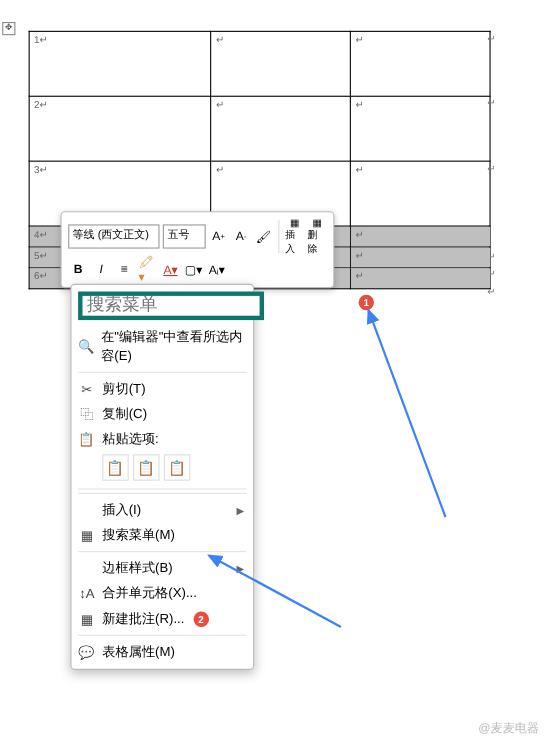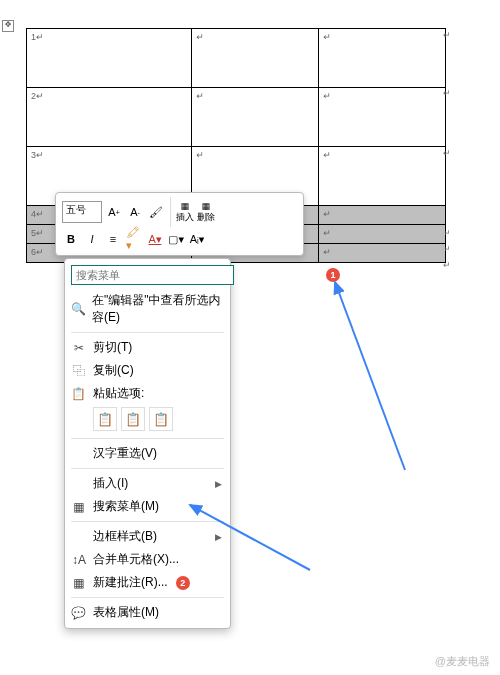--- a/index.html
+++ b/index.html
@@ -12,21 +12,21 @@
   .lf{font-size:9px;color:#666}
   .margin-mark{position:absolute;font-size:9px;color:#777}
   .mini{position:absolute;left:55px;top:192px;background:#fff;border:1px solid #bbb;border-radius:4px;box-shadow:0 2px 6px rgba(0,0,0,.2);padding:4px 6px;width:235px}
   .mini-row{display:flex;align-items:center;gap:3px;margin-bottom:3px}
   .mini select,.mini .sel{height:18px;font-size:10px;border:1px solid #999}
   .sel{padding:1px 3px;background:#fff}
   .ico{width:16px;height:16px;display:flex;align-items:center;justify-content:center;font-size:11px;border:1px solid transparent}
   .vsep{width:1px;height:30px;background:#ddd;margin:0 2px}
   .stack{display:flex;flex-direction:column;align-items:center;font-size:9px}
   .menu{position:absolute;left:64px;top:258px;width:165px;background:#fff;border:1px solid #bbb;border-radius:4px;box-shadow:0 3px 10px rgba(0,0,0,.25);padding:4px 0}
-  .menu input{width:calc(100% - 12px);margin:2px 6px 4px;height:18px;border:1px solid #0f766e;font-size:11px;padding:0 4px}
+  .menu input{width:calc(100% - 12px);margin:2px 6px 4px;height:18px;border:4px solid #0f766e;font-size:16px;padding:0 4px}
   .mi{display:flex;align-items:center;padding:3px 8px 3px 6px;gap:6px;cursor:default}
   .mi .mic{width:16px;display:flex;justify-content:center;color:#444}
   .mi .arw{margin-left:auto;font-size:9px;color:#666}
   .msep{height:1px;background:#e3e3e3;margin:3px 6px}
   .paste-opts{display:flex;gap:4px;padding:2px 0 4px 28px}
   .paste-opts span{width:22px;height:22px;border:1px solid #ddd;display:flex;align-items:center;justify-content:center;color:#d98a2b;font-size:13px}
   .badge{width:14px;height:14px;border-radius:50%;color:#fff;font-size:9px;display:inline-flex;align-items:center;justify-content:center;font-weight:bold}
   .b1{background:#e74c3c;position:absolute;left:326px;top:268px}
   .b2{background:#e74c3c;display:inline-flex;margin-left:2px}
   .arrow{position:absolute;pointer-events:none}
@@ -76,20 +76,21 @@
           <td><span class="lf">6</span><span class="lf">↵</span></td>
           <td><span class="lf">↵</span></td>
           <td><span class="lf">↵</span></td>
         </tr>
   </tbody>
     </table>
 </div>
 
 <div class="mini">
   <div class="mini-row">
+    <span class="sel" style="width:78px">等线 (西文正文)</span>
     <span class="sel" style="width:32px">五号</span>
     <span class="ico">A<sup style="font-size:7px">+</sup></span>
     <span class="ico">A<sup style="font-size:7px">-</sup></span>
     <span class="ico">🖌</span>
     <div class="vsep"></div>
     <div class="stack">
       <span>▦</span>
       <span>插入</span>
     </div>
     <div class="stack">
@@ -126,24 +127,20 @@
   <div class="mi">
       <span class="mic">📋</span>
       <span>粘贴选项:</span>
     </div>
   <div class="paste-opts">
     <span>📋</span>
     <span>📋</span>
     <span>📋</span>
   </div>
   <div class="msep"></div>
-  <div class="mi">
-      <span class="mic"></span>
-      <span>汉字重选(V)</span>
-    </div>
   <div class="msep"></div>
   <div class="mi">
       <span class="mic"></span>
       <span>插入(I)</span>
       <span class="arw">▶</span>
     </div>
   <div class="mi">
       <span class="mic">▦</span>
       <span>搜索菜单(M)</span>
     </div>

